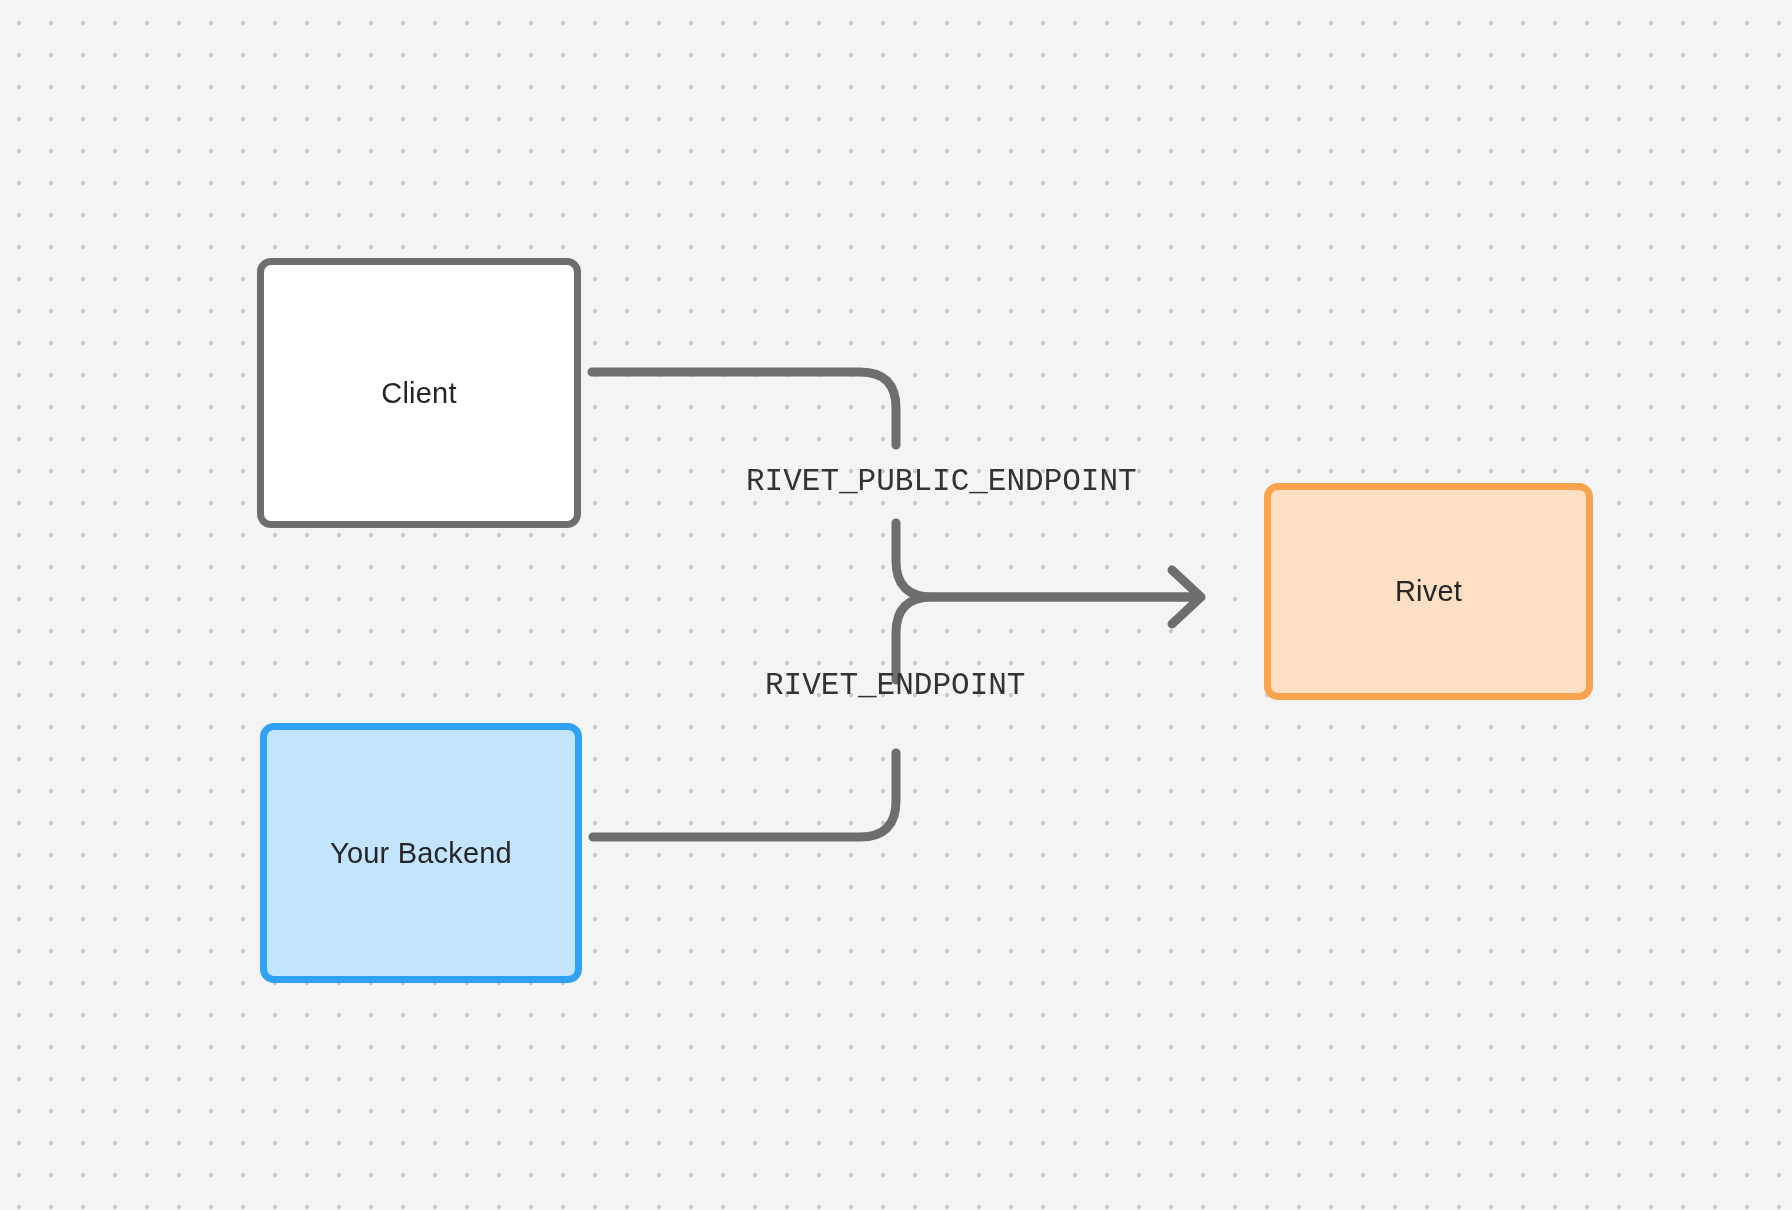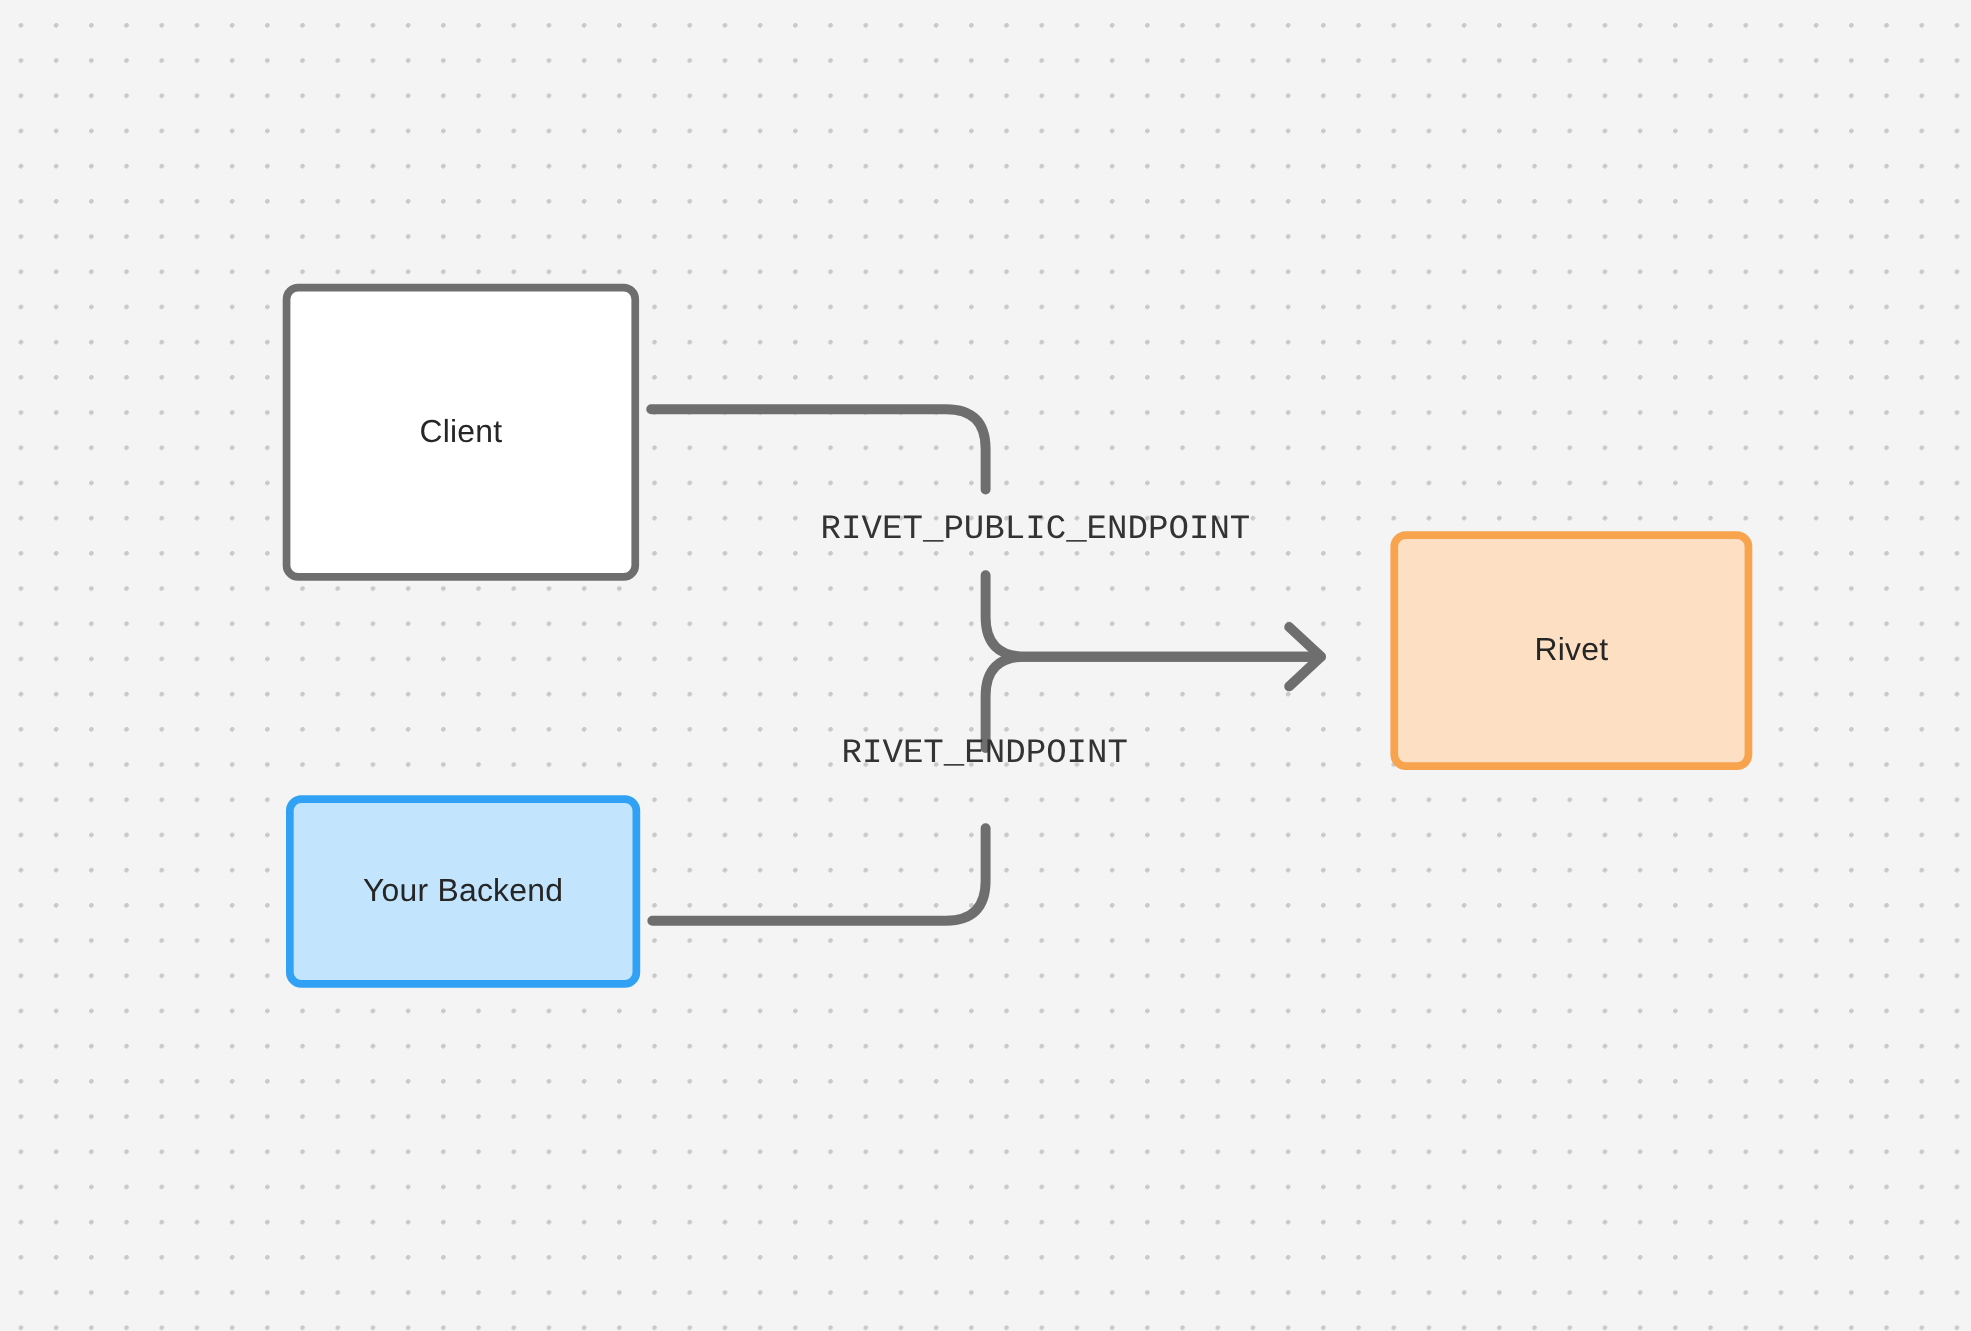--- a/index.html
+++ b/index.html
@@ -52,21 +52,21 @@
     width: 324px;
     height: 270px;
     background: #ffffff;
     border: 7px solid #6e6e6e;
     text-align: center;
   }
   #node-backend {
     left: 260px;
     top: 723px;
     width: 322px;
-    height: 175px;
+    height: 260px;
     background: #c2e4fd;
     border: 7px solid #31a1f5;
   }
   #node-rivet {
     left: 1264px;
     top: 483px;
     width: 329px;
     height: 217px;
     background: #fde0c3;
     border: 7px solid #f8a34e;

